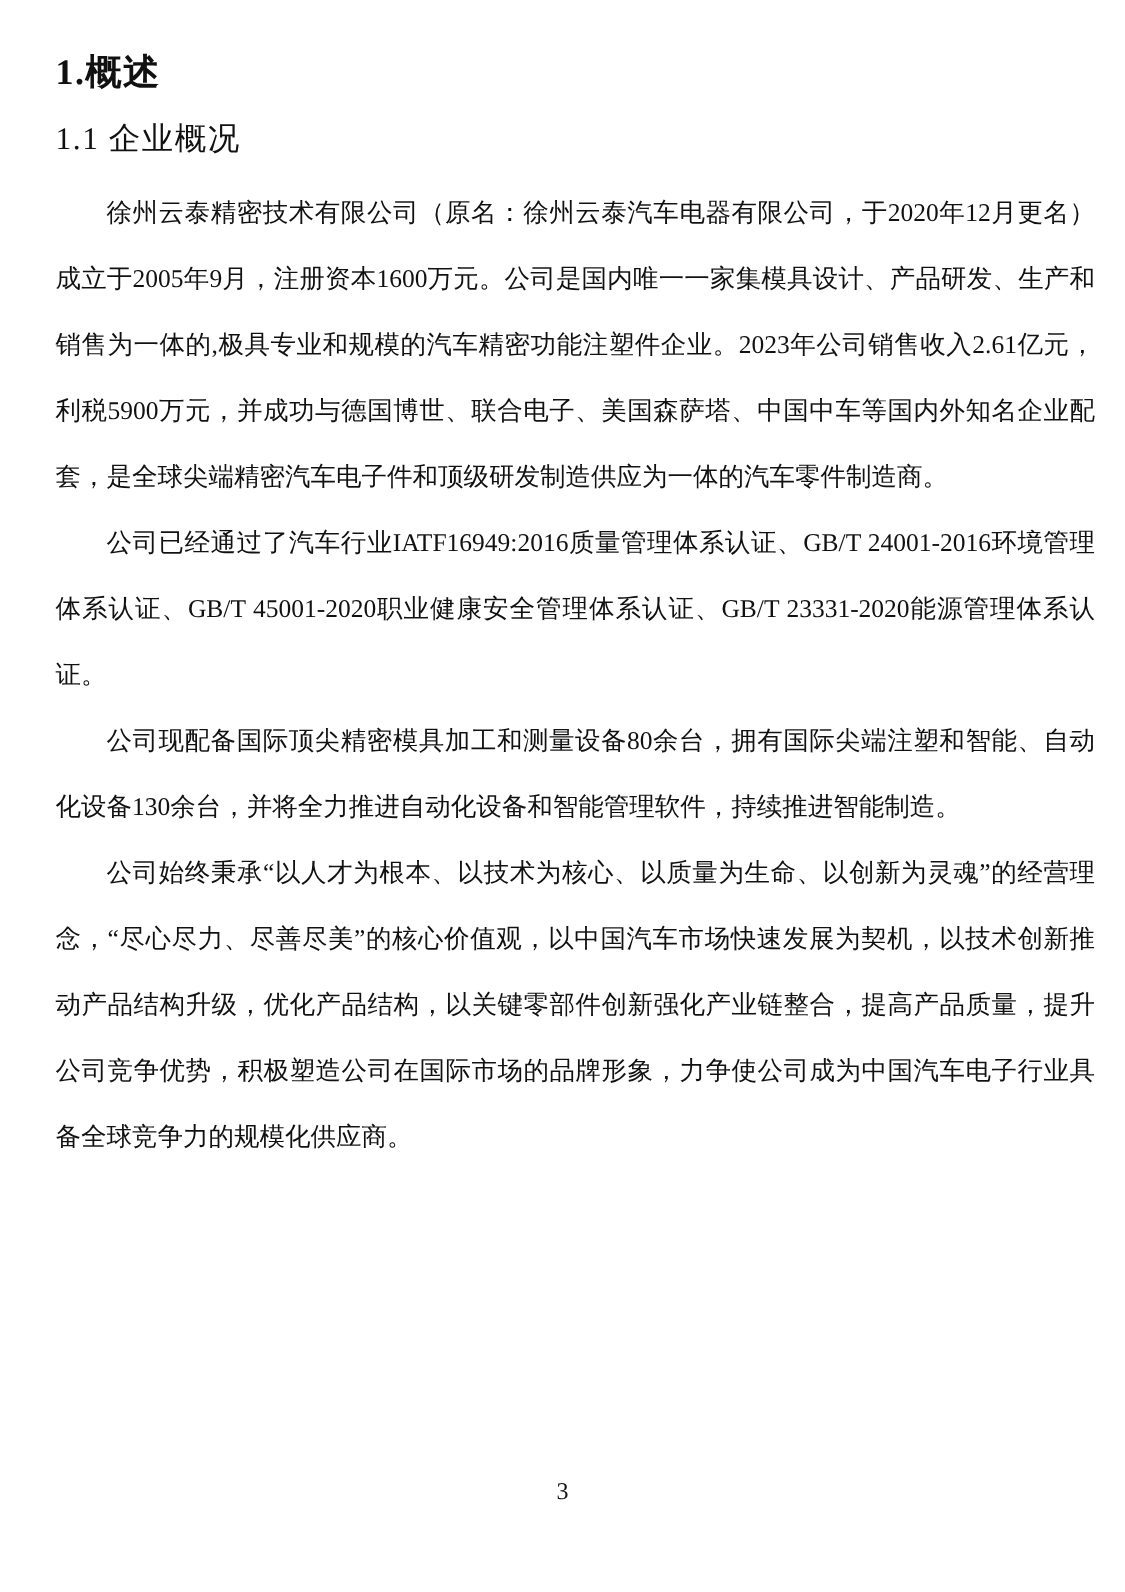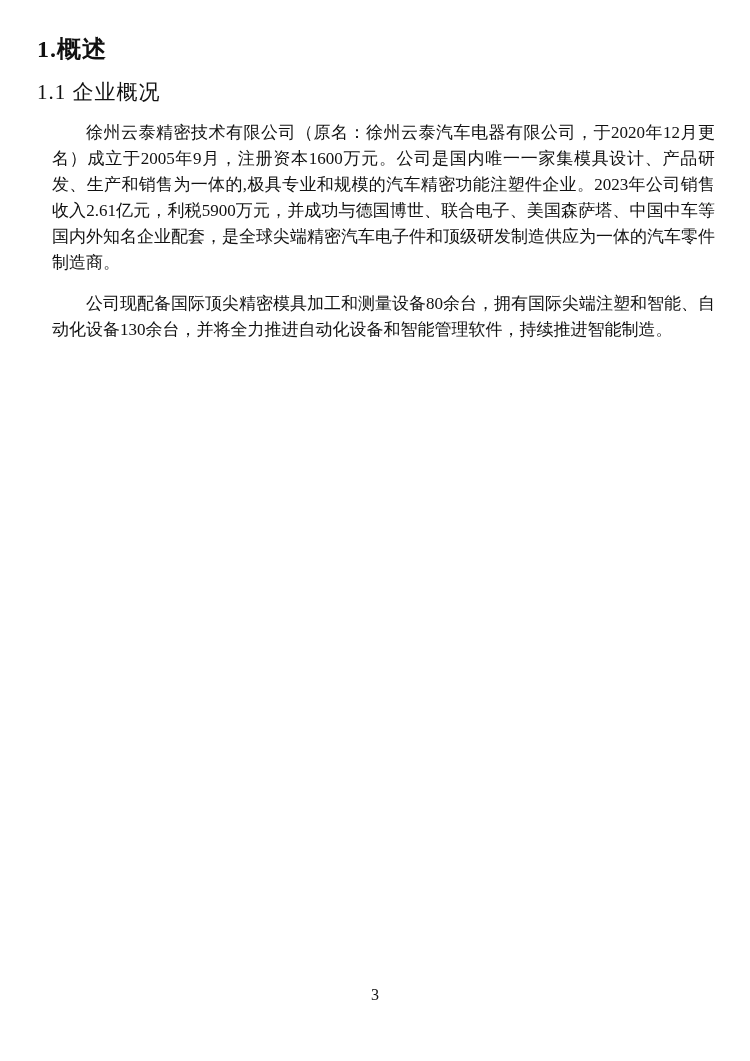--- a/index.html
+++ b/index.html
@@ -29,23 +29,23 @@
     margin: 16px 0 0 0;
     font-size: 21px;
     line-height: 25px;
     font-weight: normal;
     letter-spacing: 1px;
   }
   .content {
     margin-top: 15px;
   }
   .content p {
-    margin: 15px;
+    margin: 0;
     font-size: 17px;
-    line-height: 26px;
+    line-height: 44px;
     text-align: justify;
     text-justify: inter-ideograph;
     text-indent: 2em;
     word-break: break-all;
   }
   .page-number {
     position: absolute;
     top: 986px;
     left: 0;
     right: 0;
@@ -57,17 +57,19 @@
 </head>
 <body>
 
 <div class="page">
   <h1 class="sec">1.概述</h1>
 
   <h2 class="subsec">1.1 企业概况</h2>
 
   <div class="content">
     <p>徐州云泰精密技术有限公司（原名：徐州云泰汽车电器有限公司，于2020年12月更名）成立于2005年9月，注册资本1600万元。公司是国内唯一一家集模具设计、产品研发、生产和销售为一体的,极具专业和规模的汽车精密功能注塑件企业。2023年公司销售收入2.61亿元，利税5900万元，并成功与德国博世、联合电子、美国森萨塔、中国中车等国内外知名企业配套，是全球尖端精密汽车电子件和顶级研发制造供应为一体的汽车零件制造商。</p>
+    <p>公司已经通过了汽车行业IATF16949:2016质量管理体系认证、GB/T 24001-2016环境管理体系认证、GB/T 45001-2020职业健康安全管理体系认证、GB/T 23331-2020能源管理体系认证。</p>
     <p>公司现配备国际顶尖精密模具加工和测量设备80余台，拥有国际尖端注塑和智能、自动化设备130余台，并将全力推进自动化设备和智能管理软件，持续推进智能制造。</p>
+    <p>公司始终秉承“以人才为根本、以技术为核心、以质量为生命、以创新为灵魂”的经营理念，“尽心尽力、尽善尽美”的核心价值观，以中国汽车市场快速发展为契机，以技术创新推动产品结构升级，优化产品结构，以关键零部件创新强化产业链整合，提高产品质量，提升公司竞争优势，积极塑造公司在国际市场的品牌形象，力争使公司成为中国汽车电子行业具备全球竞争力的规模化供应商。</p>
   </div>
 
   <div class="page-number">3</div>
 </div>
 
 </body></html>

